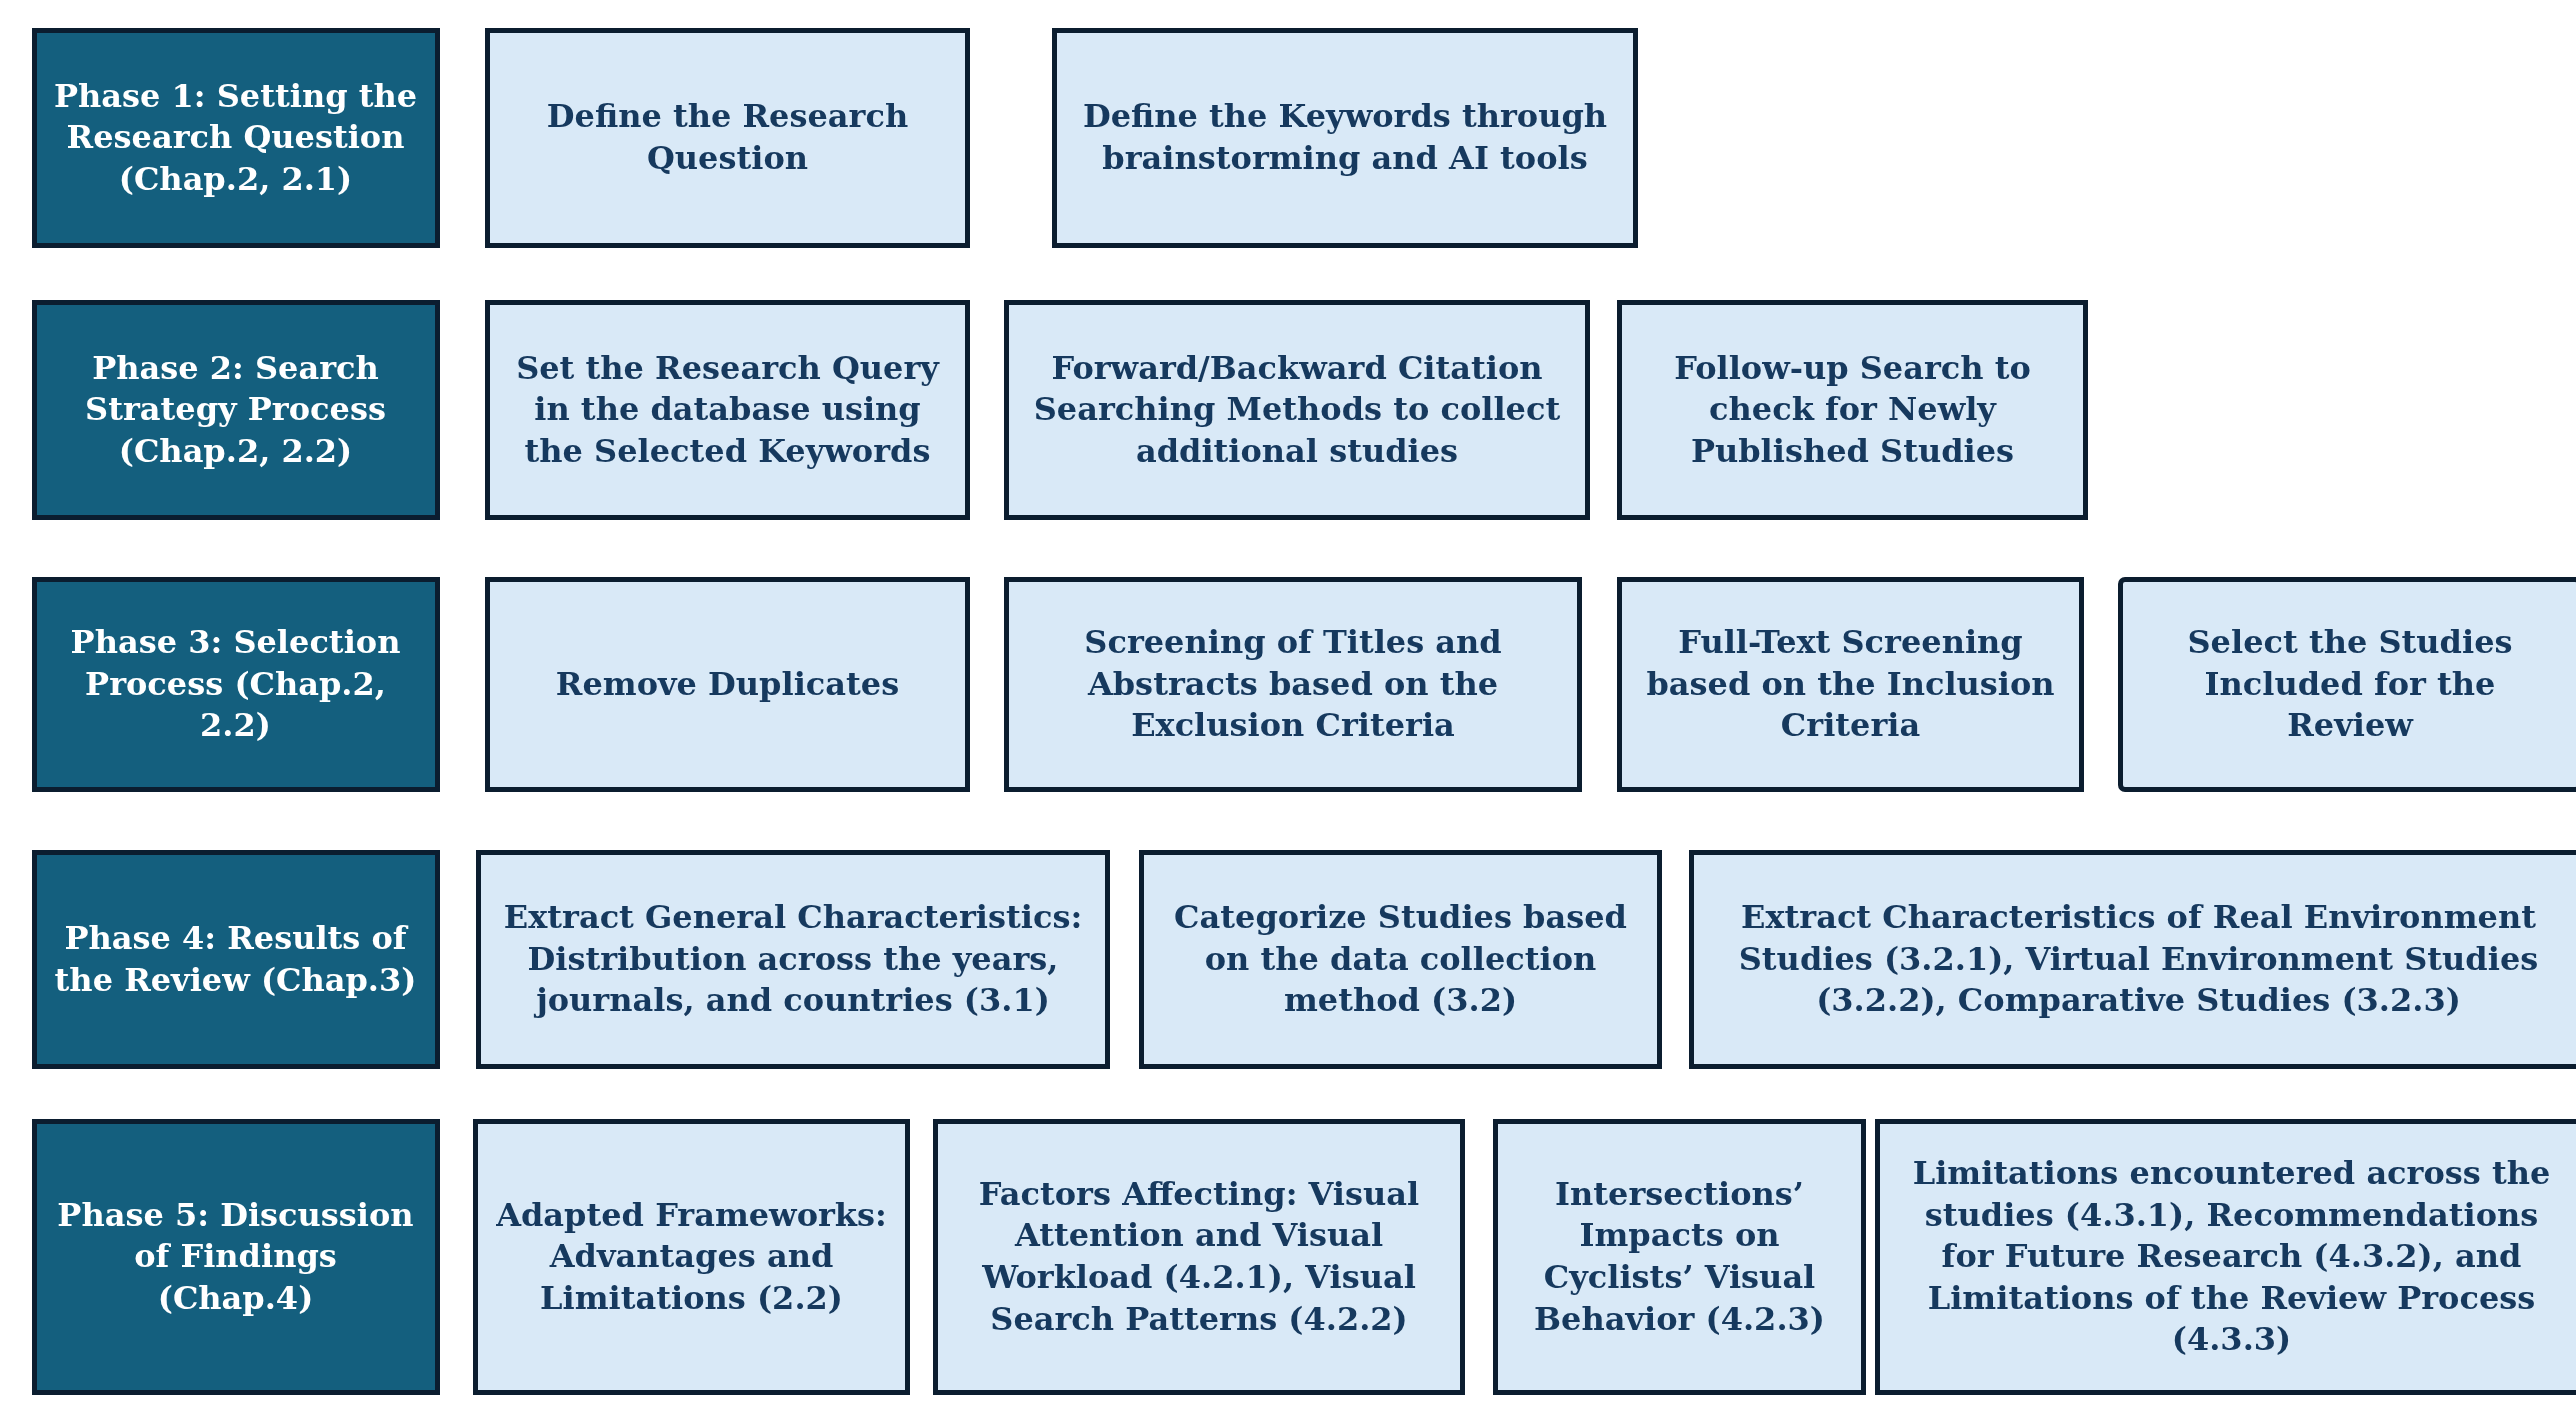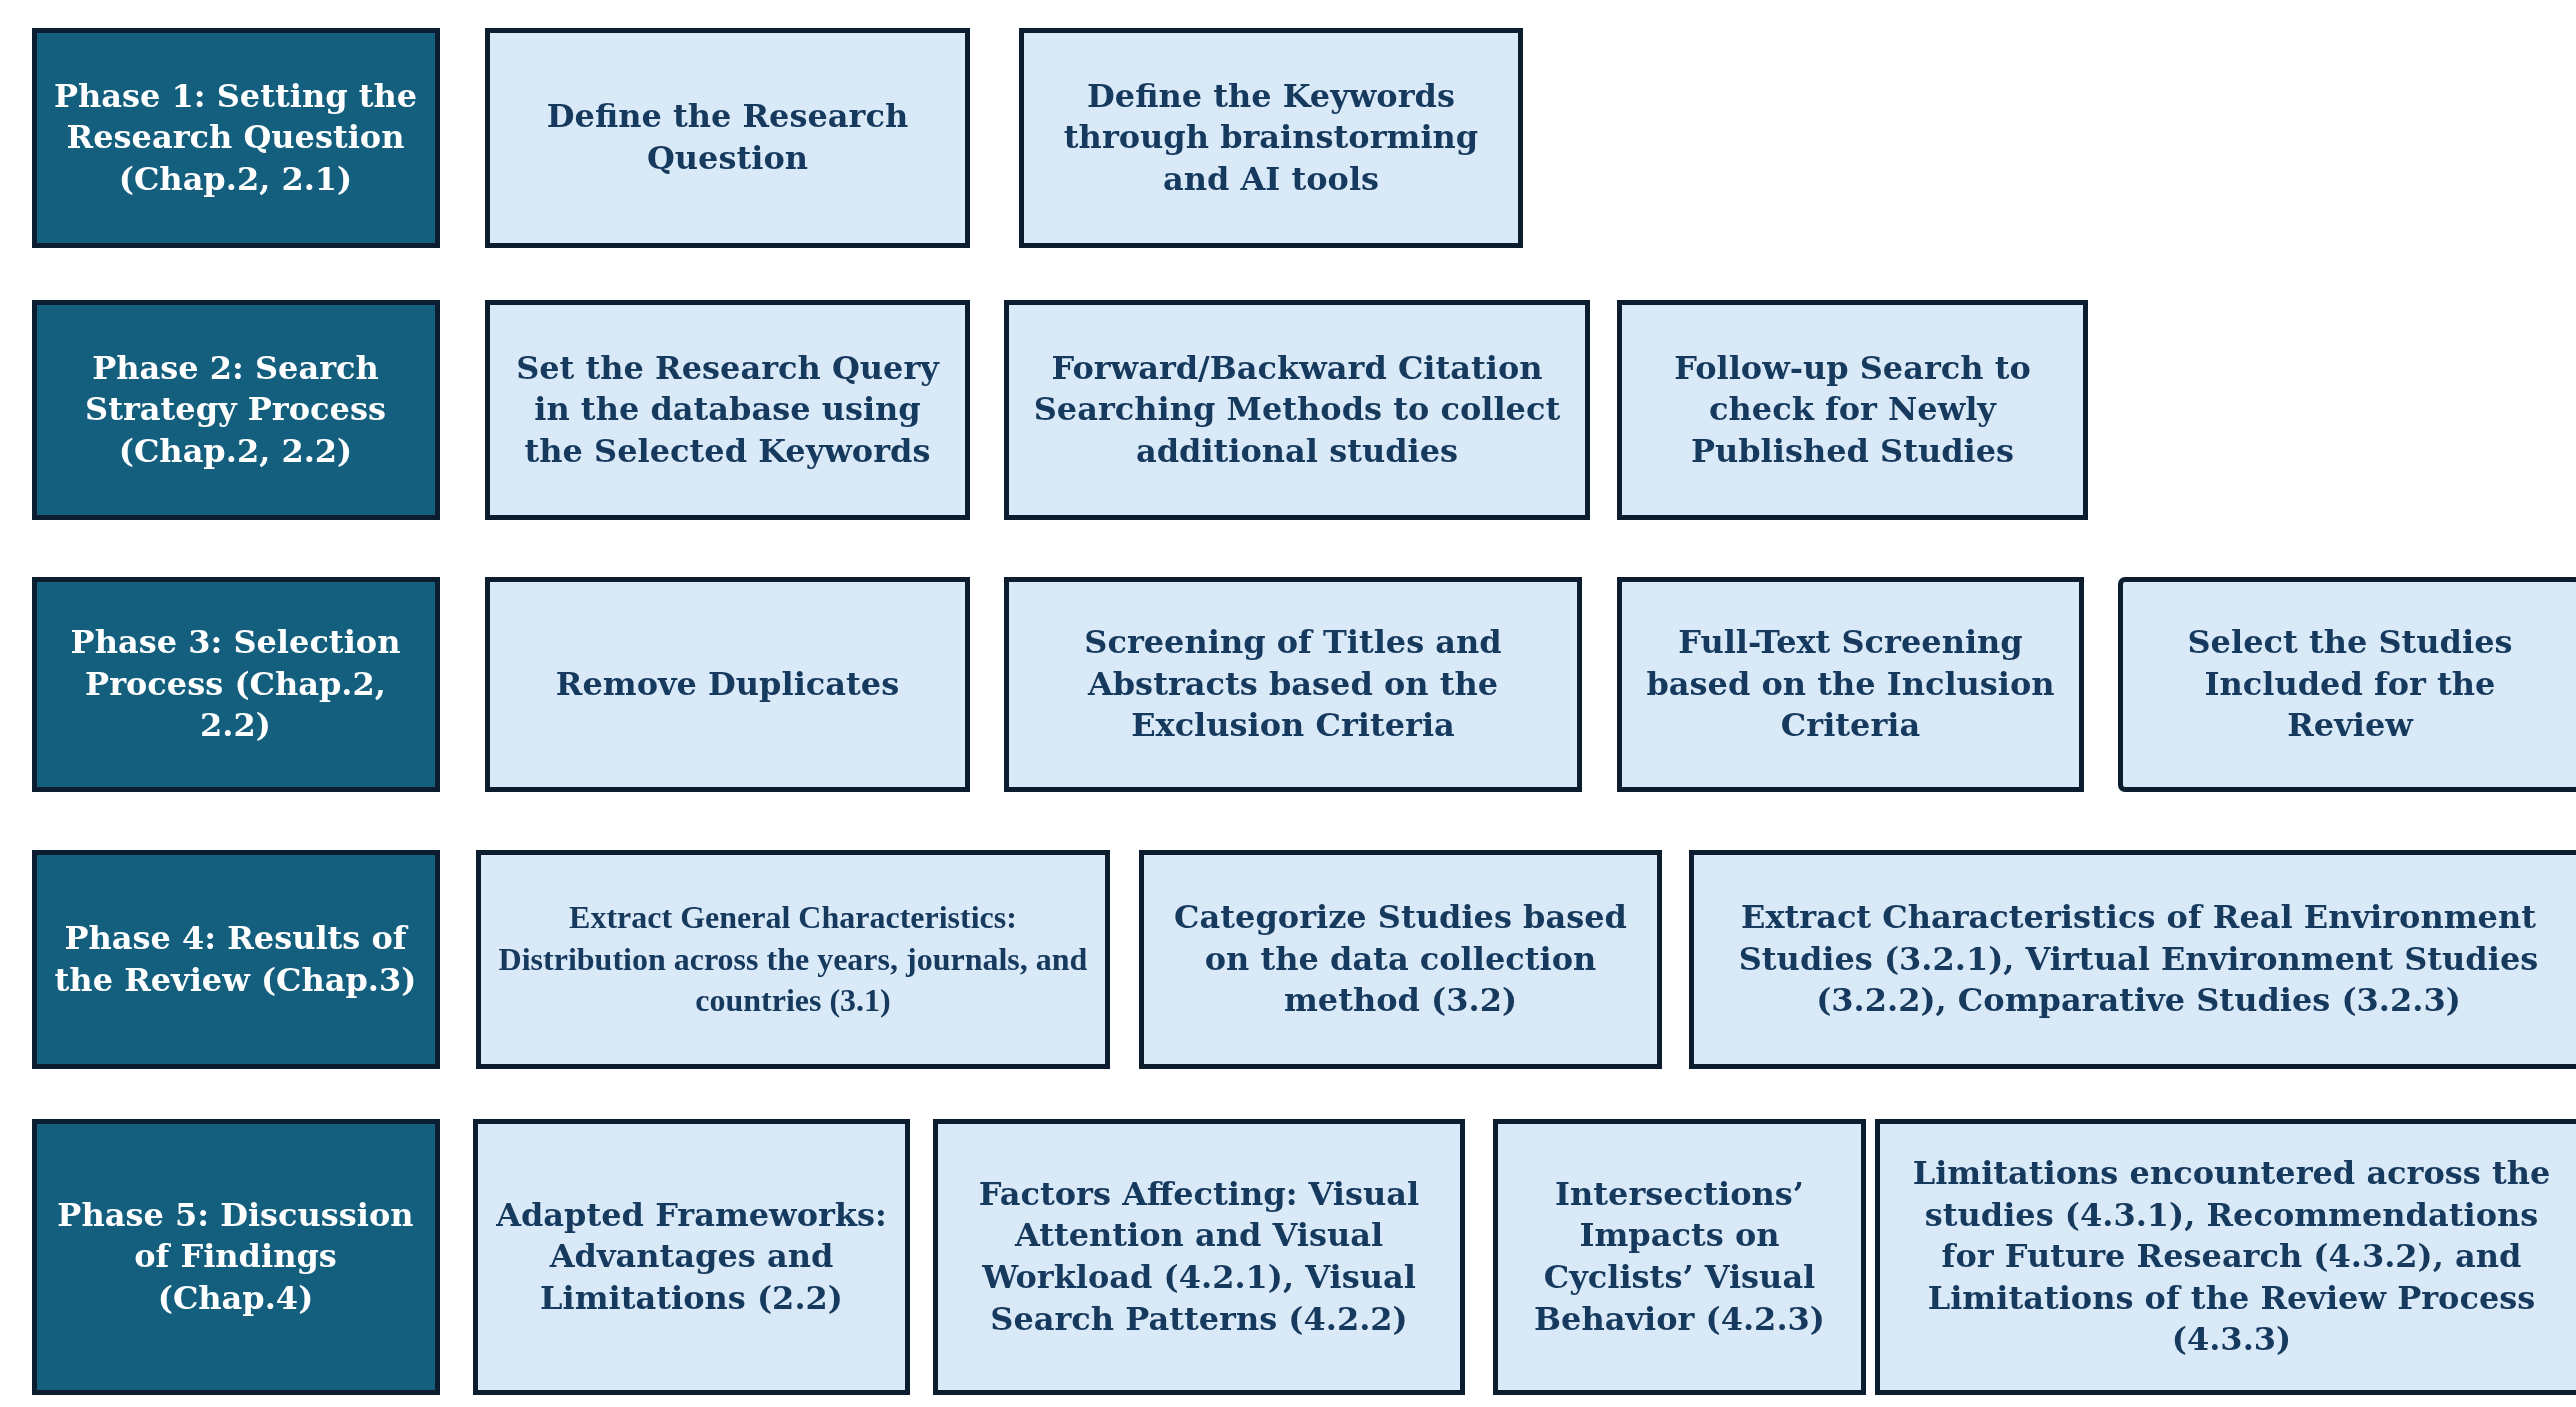--- a/index.html
+++ b/index.html
@@ -45,35 +45,35 @@
   .r4 { top: 850px; height: 219px; }
   .r5 { top: 1119px; height: 276px; }
 </style>
 </head>
 <body>
 
 <div id="canvas">
 
   <div class="box phase r1">Phase 1: Setting the Research Question (Chap.2, 2.1)</div>
   <div class="box step r1" style="left:467px;width:485px;">Define the Research Question</div>
-  <div class="box step r1" style="left:1001px;width:504px;">Define the Keywords through brainstorming and AI tools</div>
+  <div class="box step r1" style="left:1034px;width:586px;">Define the Keywords through brainstorming and AI tools</div>
 
   <div class="box phase r2">Phase 2: Search Strategy Process (Chap.2, 2.2)</div>
   <div class="box step r2" style="left:467px;width:485px;">Set the Research Query in the database using the Selected Keywords</div>
   <div class="box step r2" style="left:986px;width:586px;">Forward/Backward Citation Searching Methods to collect additional studies</div>
   <div class="box step r2" style="left:1599px;width:471px;">Follow-up Search to check for Newly Published Studies</div>
 
   <div class="box phase r3">Phase 3: Selection Process (Chap.2, 2.2)</div>
   <div class="box step r3" style="left:467px;width:485px;">Remove Duplicates</div>
   <div class="box step r3" style="left:986px;width:578px;">Screening of Titles and Abstracts based on the Exclusion Criteria</div>
   <div class="box step r3" style="left:1599px;width:467px;">Full-Text Screening based on the Inclusion Criteria</div>
   <div class="box step r3" style="left:2100px;width:464px;border-radius:7px;">Select the Studies Included for the Review</div>
 
   <div class="box phase r4">Phase 4: Results of the Review (Chap.3)</div>
-  <div class="box step r4" style="left:458px;width:634px;font-family:Liberation Serif, serif;">Extract General Characteristics: Distribution across the years, journals, and countries (3.1)</div>
+  <div class="box step r4" style="left:458px;width:634px;">Extract General Characteristics: Distribution across the years, journals, and countries (3.1)</div>
   <div class="box step r4" style="left:1121px;width:523px;">Categorize Studies based on the data collection method (3.2)</div>
   <div class="box step r4" style="left:1671px;width:899px;">Extract Characteristics of Real Environment Studies (3.2.1), Virtual Environment Studies (3.2.2), Comparative Studies (3.2.3)</div>
 
   <div class="box phase r5">Phase 5: Discussion of Findings (Chap.4)</div>
   <div class="box step r5" style="left:455px;width:437px;">Adapted Frameworks: Advantages and Limitations (2.2)</div>
   <div class="box step r5" style="left:915px;width:532px;">Factors Affecting: Visual Attention and Visual Workload (4.2.1), Visual Search Patterns (4.2.2)</div>
   <div class="box step r5" style="left:1475px;width:373px;">Intersections’ Impacts on Cyclists’ Visual Behavior (4.2.3)</div>
   <div class="box step r5" style="left:1857px;width:713px;">Limitations encountered across the studies (4.3.1), Recommendations for Future Research (4.3.2), and Limitations of the Review Process (4.3.3)</div>
 
 </div>

